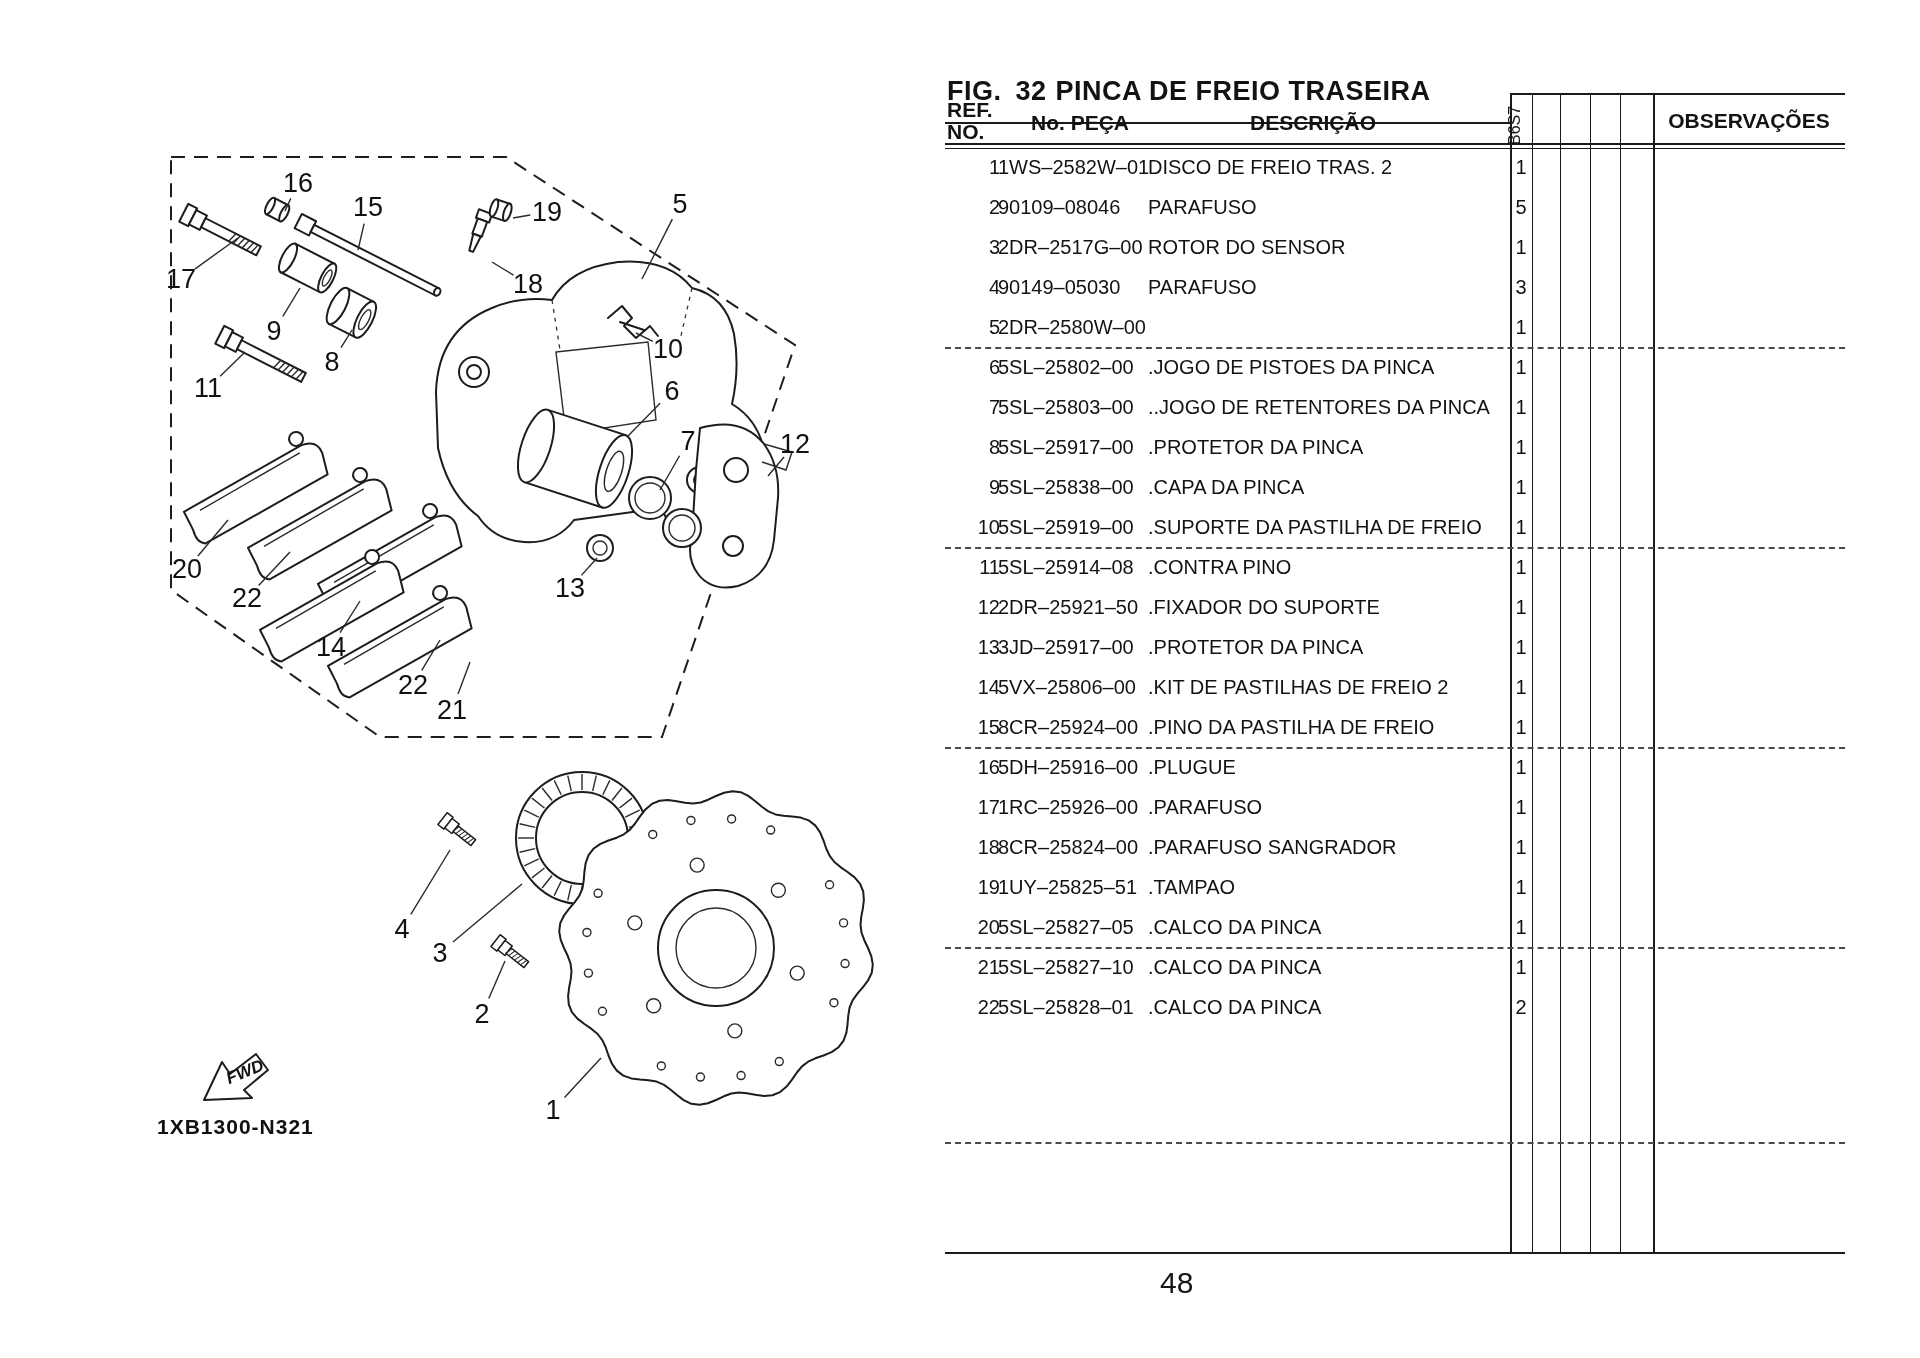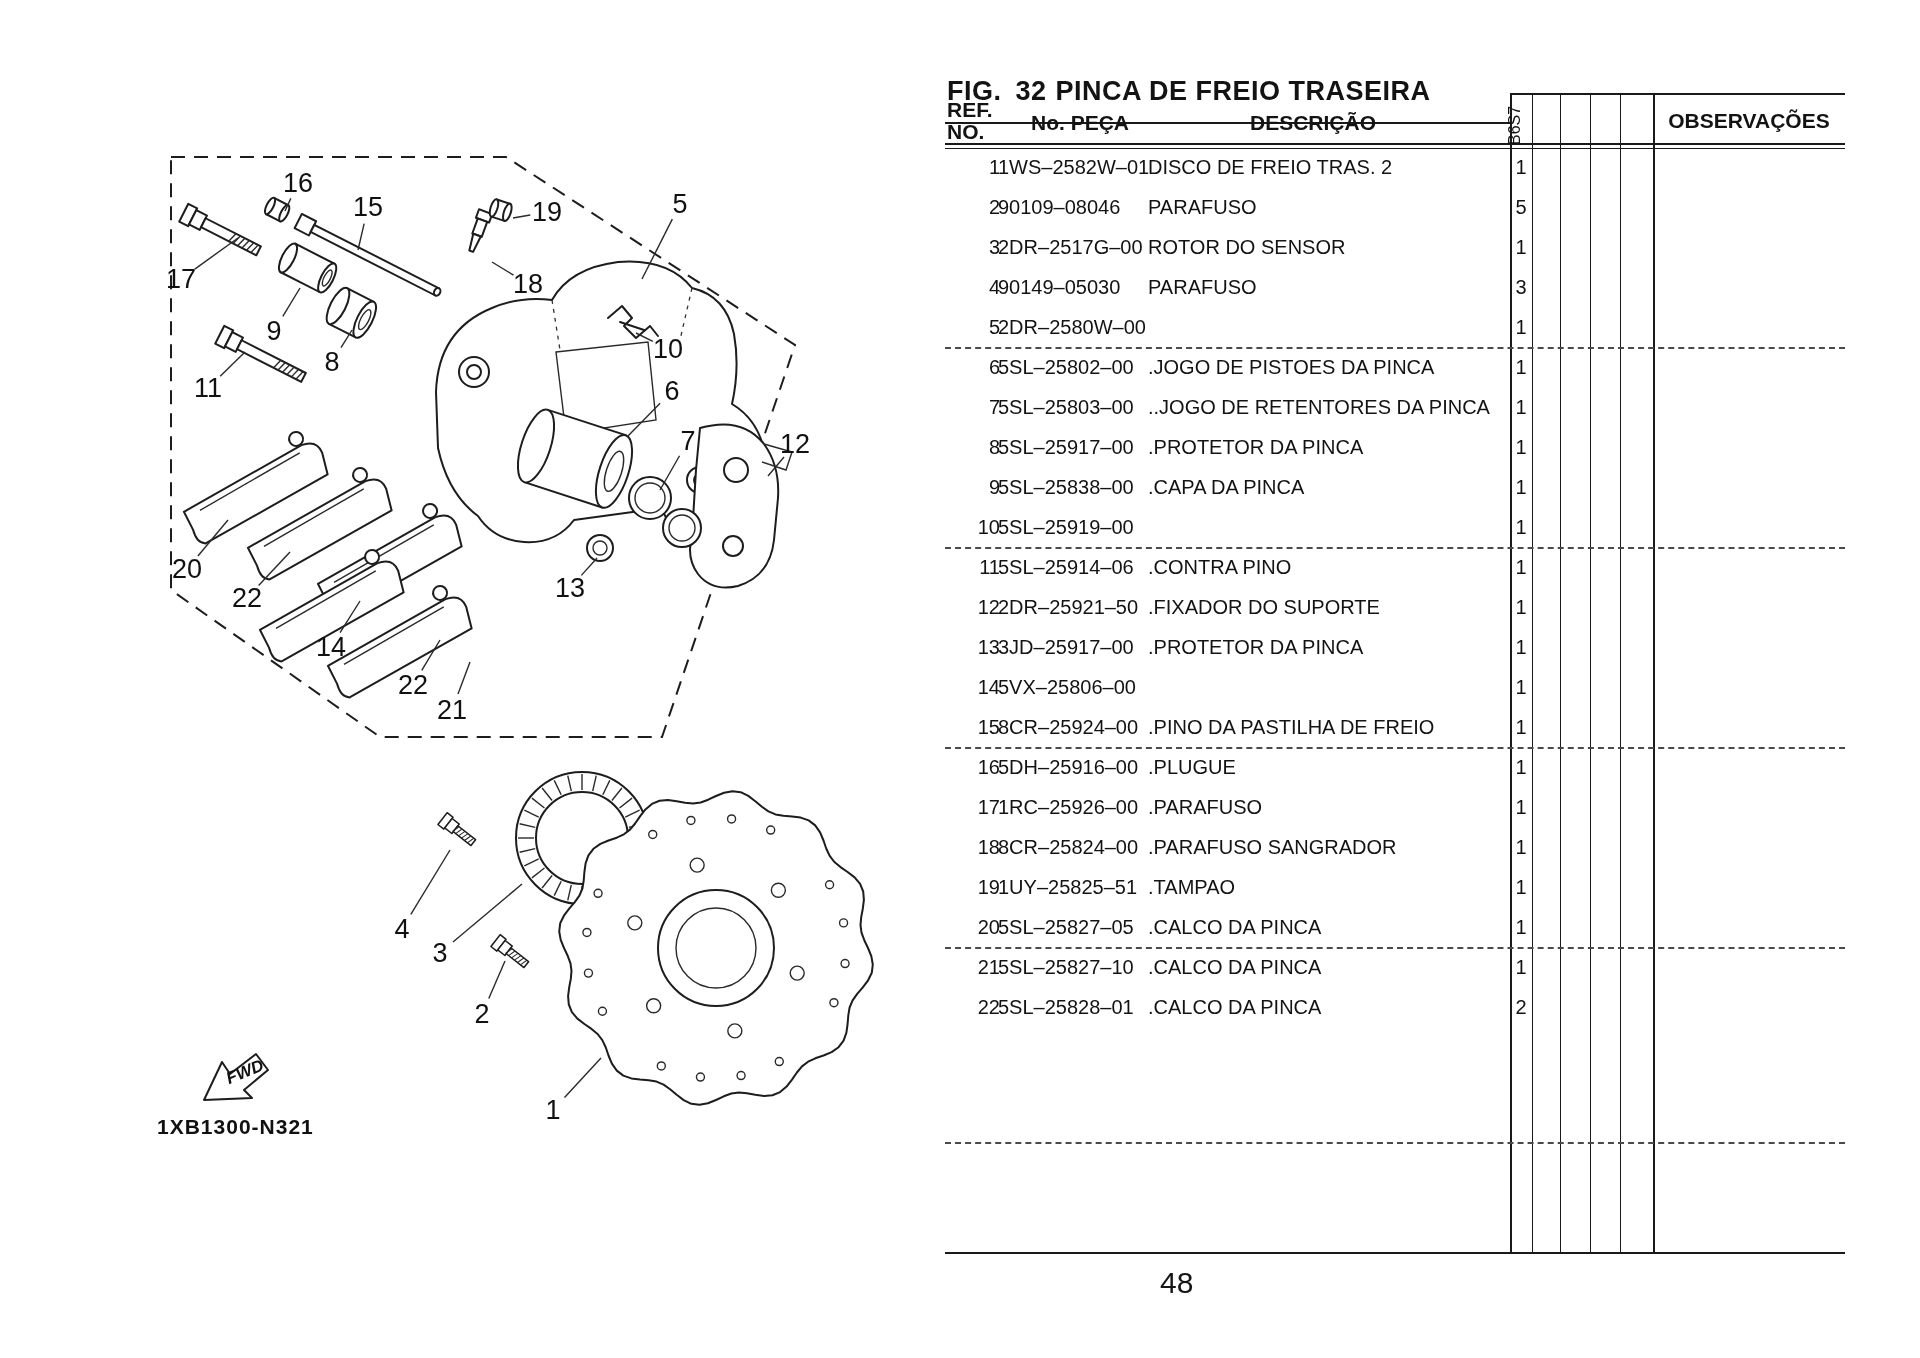--- a/index.html
+++ b/index.html
@@ -393,44 +393,46 @@
         </div>
         <div class="row" style="top: 374px;">
           <span class="c-ref">9</span>
           <span class="c-part">5SL–25838–00</span>
           <span class="c-desc">.CAPA DA PINCA</span>
           <span class="c-qty">1</span>
         </div>
         <div class="row" style="top: 414px;">
           <span class="c-ref">10</span>
           <span class="c-part">5SL–25919–00</span>
+          <span class="c-desc">.SUPORTE DA PASTILHA DE FREIO</span>
           <span class="c-qty">1</span>
         </div>
         <div class="sep" style="top: 454px;"></div>
         <div class="row" style="top: 454px;">
           <span class="c-ref">11</span>
-          <span class="c-part">5SL–25914–06</span>
+          <span class="c-part">5SL–25914–08</span>
           <span class="c-desc">.CONTRA PINO</span>
           <span class="c-qty">1</span>
         </div>
         <div class="row" style="top: 494px;">
           <span class="c-ref">12</span>
           <span class="c-part">2DR–25921–50</span>
           <span class="c-desc">.FIXADOR DO SUPORTE</span>
           <span class="c-qty">1</span>
         </div>
         <div class="row" style="top: 534px;">
           <span class="c-ref">13</span>
           <span class="c-part">3JD–25917–00</span>
           <span class="c-desc">.PROTETOR DA PINCA</span>
           <span class="c-qty">1</span>
         </div>
         <div class="row" style="top: 574px;">
           <span class="c-ref">14</span>
           <span class="c-part">5VX–25806–00</span>
+          <span class="c-desc">.KIT DE PASTILHAS DE FREIO 2</span>
           <span class="c-qty">1</span>
         </div>
         <div class="row" style="top: 614px;">
           <span class="c-ref">15</span>
           <span class="c-part">8CR–25924–00</span>
           <span class="c-desc">.PINO DA PASTILHA DE FREIO</span>
           <span class="c-qty">1</span>
         </div>
         <div class="sep" style="top: 654px;"></div>
         <div class="row" style="top: 654px;">

